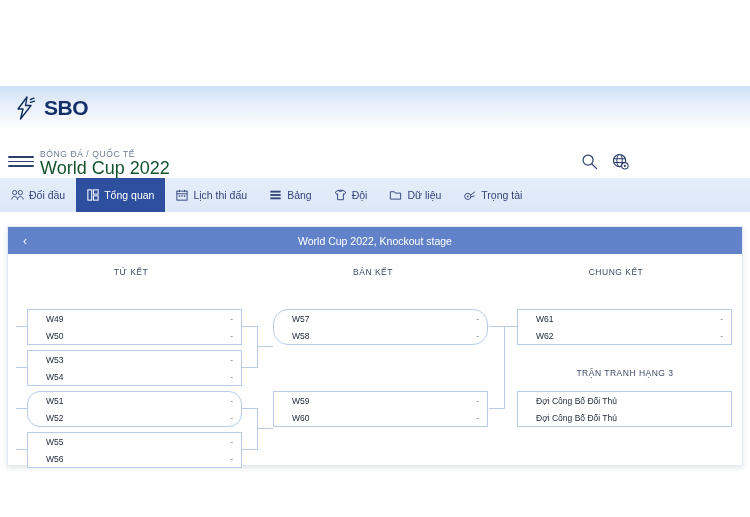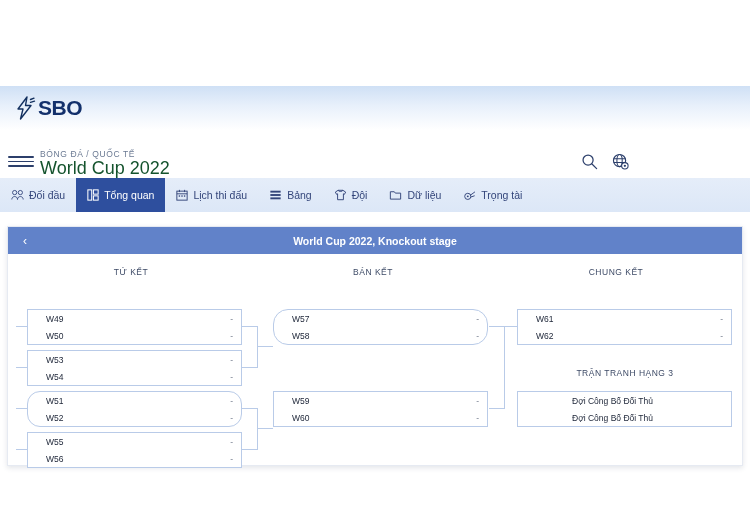--- a/index.html
+++ b/index.html
@@ -10,21 +10,21 @@
     overflow: hidden;
   }
   #app { position: relative; width: 750px; height: 517px; background:#fff; }
 
   
   .brandbar {
     position:absolute; left:0; top:86px; width:750px; height:44px;
     background: linear-gradient(180deg, #cfe0f5 0%, #e8f0fb 45%, #ffffff 100%);
     display:flex; align-items:center; padding-left:14px;
   }
-  .logo-wrap { display:flex; }
+  .logo-wrap { display:flex; gap:6px; }
   .logo-mark { width:24px; height:24px; }
   .logo-text {
     font-size:21px; font-weight:bold; color:#13306b; letter-spacing:-0.5px;
   }
 
   
   .headerrow {
     position:absolute; left:0; top:138px; width:642px; height:48px;
     background:#ffffff; display:flex; align-items:center;
     border-bottom:1px solid #eef2f8;
@@ -58,21 +58,21 @@
   }
   .card-header {
     position:relative; height:27px; background:#6182c9;
     display:flex; align-items:center; justify-content:center;
   }
   .card-header .back {
     position:absolute; left:8px; top:0; height:27px; width:18px;
     display:flex; align-items:center; justify-content:center;
     color:#ffffff; font-size:12px; cursor:pointer;
   }
-  .card-header .ch-title { color:#ffffff; font-size:10.5px; font-weight:bold; }
+  .card-header .ch-title { color:#ffffff; font-size:10.5px; font-weight:normal; }
 
   
   .bracket { position:relative; height:213px; }
   .round-label {
     position:absolute; font-size:8.5px; color:#3d4a66; letter-spacing:0.5px;
     text-align:center; width:230px;
   }
   .match {
     position:absolute; width:215px; border:1px solid #b9cbe8; background:#fff;
   }
@@ -323,21 +323,21 @@
           <span class="mscore">-</span>
         </div>
         <div class="mrow">
           <span class="mteam">W62</span>
           <span class="mscore">-</span>
         </div>
       </div>
 
       <div class="tp3-label" style="left:502px; top:114px;">TRẬN TRANH HẠNG 3</div>
 
-      <div class="match" style="left:509px; top:137px;padding-left:36px;">
+      <div class="match" style="left:509px; top:137px;">
         <div class="mrow">
           <span class="mteam">Đợi Công Bố Đối Thủ</span>
           <span class="mscore"></span>
         </div>
         <div class="mrow">
           <span class="mteam">Đợi Công Bố Đối Thủ</span>
           <span class="mscore"></span>
         </div>
       </div>
 

